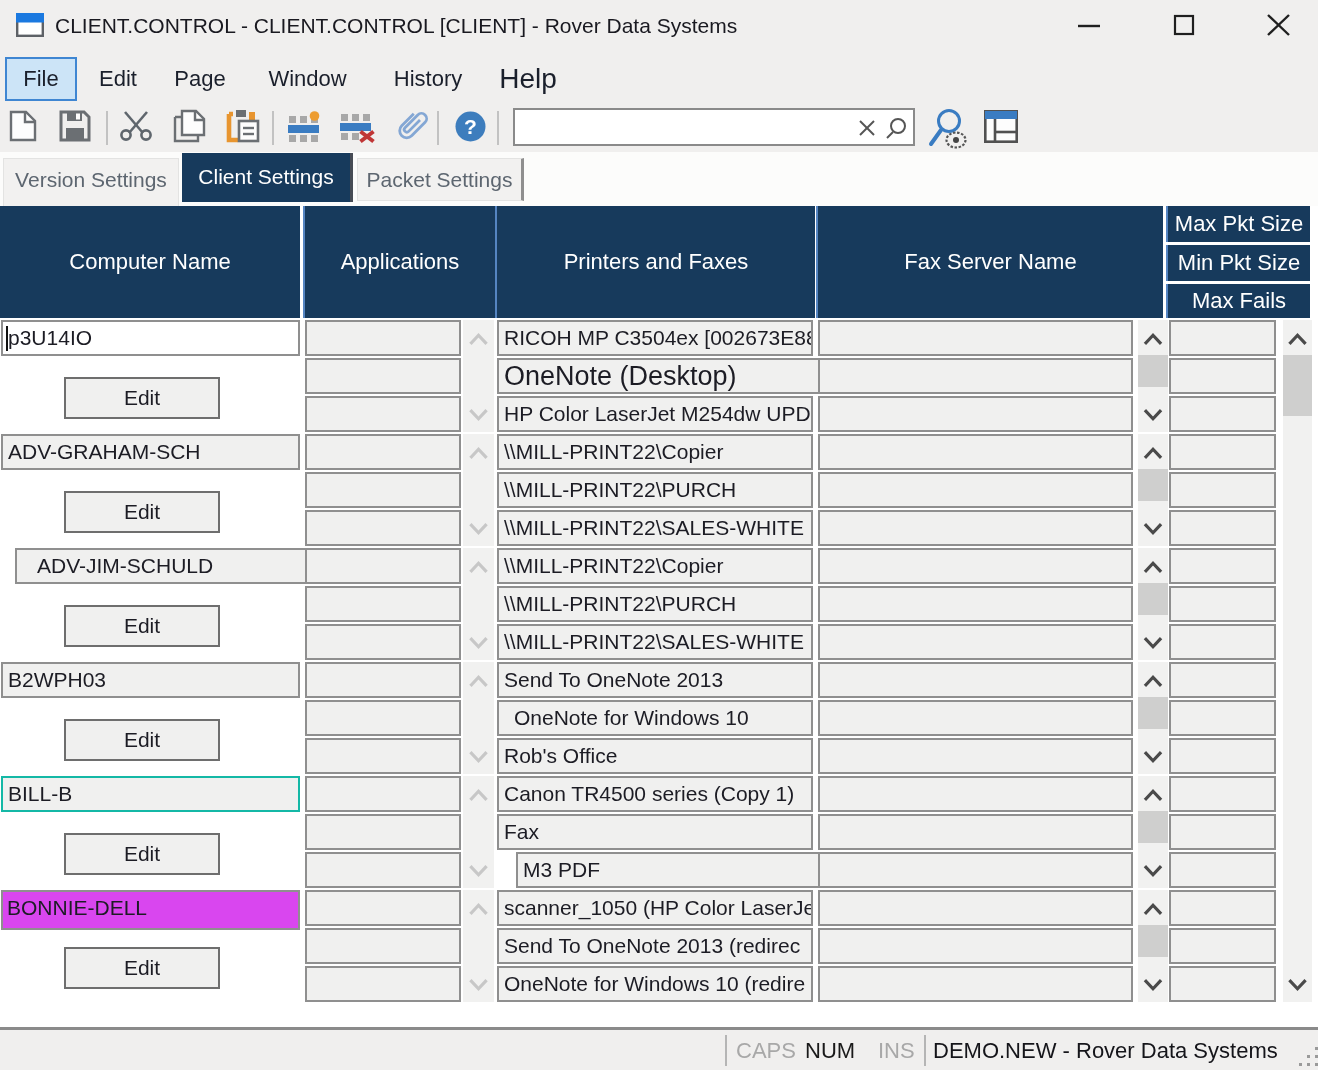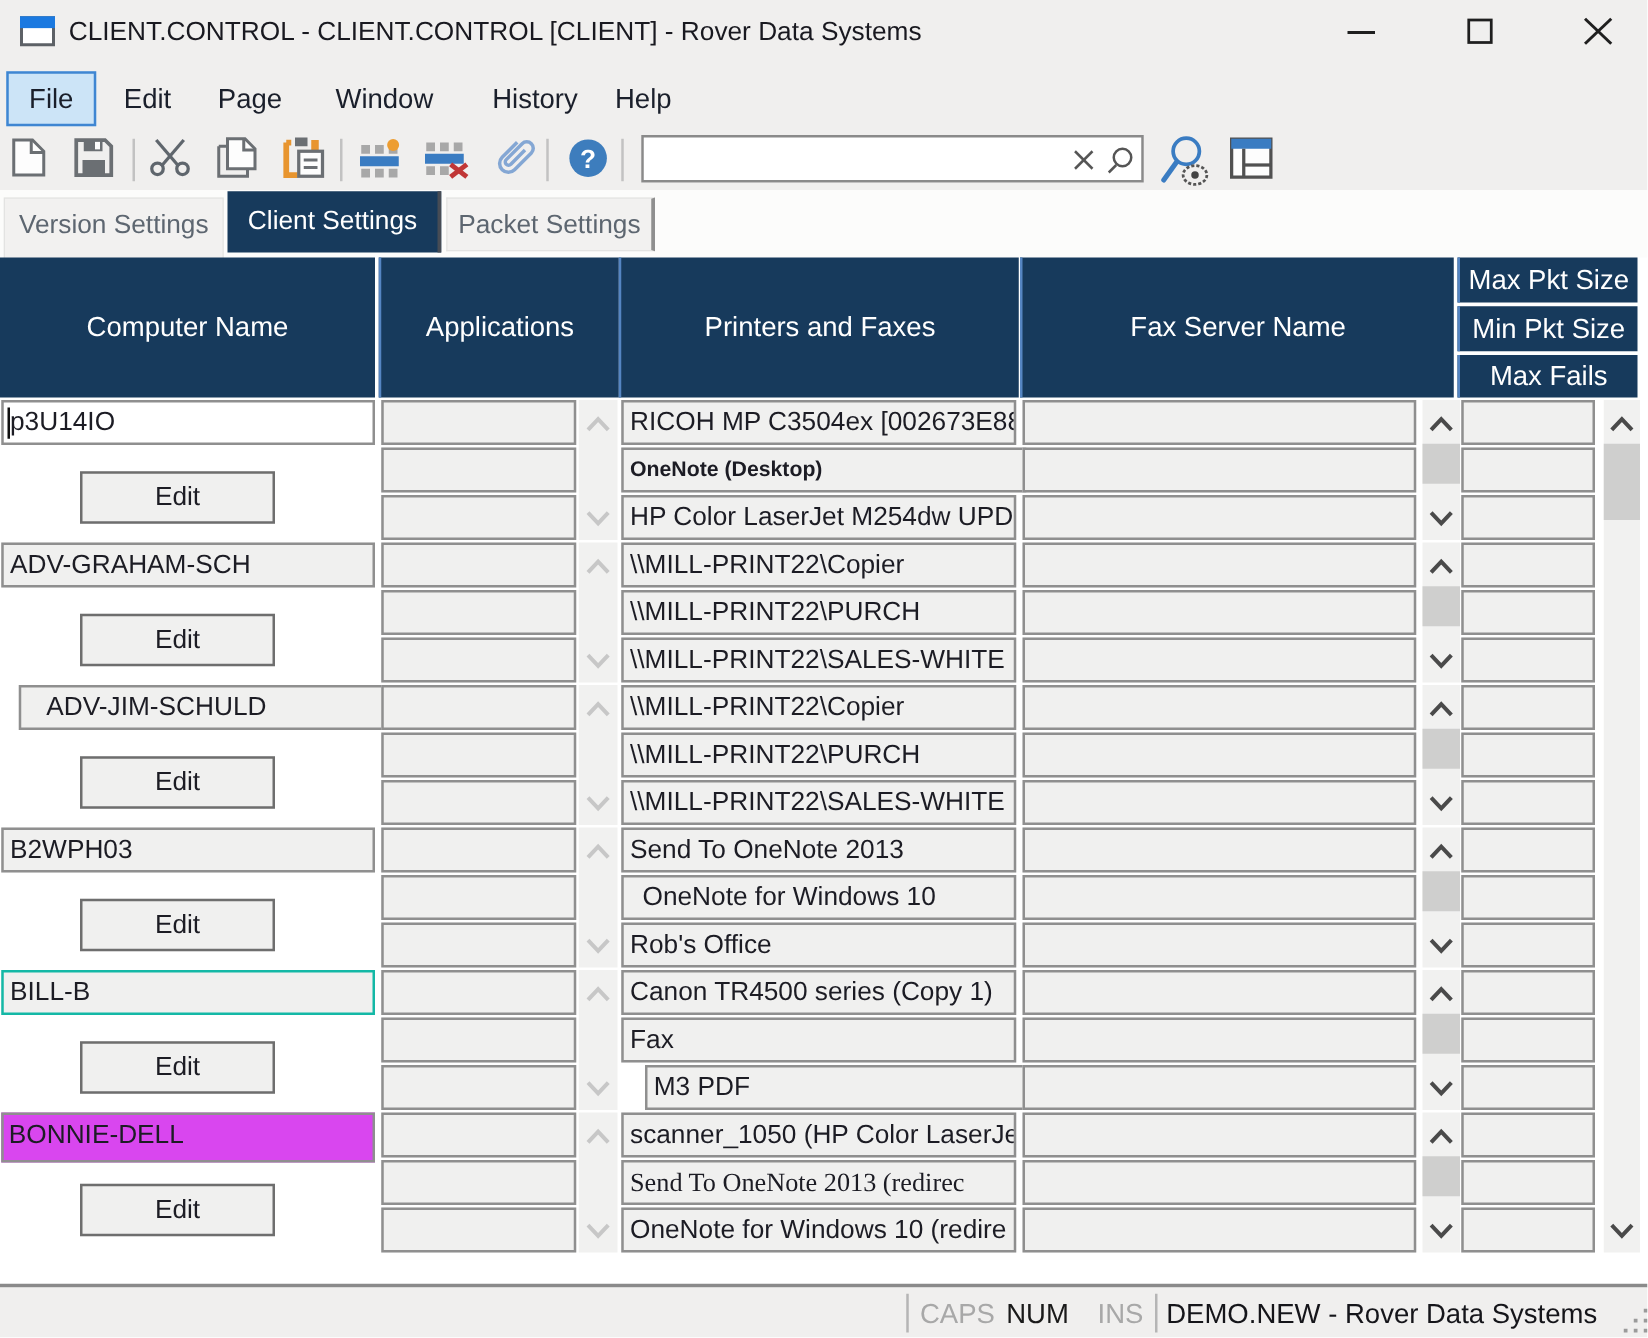--- a/index.html
+++ b/index.html
@@ -19,21 +19,21 @@
     <rect x="100" y="4" width="18" height="18" fill="none" stroke="#1f1f1f" stroke-width="2.2"></rect>
     <line x1="193" y1="3" x2="214" y2="23" stroke="#1f1f1f" stroke-width="2.4"></line>
     <line x1="214" y1="3" x2="193" y2="23" stroke="#1f1f1f" stroke-width="2.4"></line>
   </svg>
 <div style="left:5px;top:57px;width:72px;height:44px;background:#cce4f7;border:2px solid #3f86d2;"></div>
 <div class="txt" style="left:5px;top:57px;width:72px;height:44px;line-height:44px;font-size:22px;text-align:center;color:#1a1f2b;">File</div>
 <div class="txt" style="left:85px;top:57px;width:66px;height:44px;line-height:44px;font-size:22px;text-align:center;color:#1a1f2b;">Edit</div>
 <div class="txt" style="left:160px;top:57px;width:80px;height:44px;line-height:44px;font-size:22px;text-align:center;color:#1a1f2b;">Page</div>
 <div class="txt" style="left:250px;top:57px;width:115px;height:44px;line-height:44px;font-size:22px;text-align:center;color:#1a1f2b;">Window</div>
 <div class="txt" style="left:377px;top:57px;width:102px;height:44px;line-height:44px;font-size:22px;text-align:center;color:#1a1f2b;">History</div>
-<div class="txt" style="left:492px;top:57px;width:72px;height:44px;line-height:44px;font-size:22px;color:#1a1f2b;">Help</div>
+<div class="txt" style="left:492px;top:57px;width:72px;height:44px;line-height:44px;font-size:28px;text-align:center;color:#1a1f2b;">Help</div>
 <svg style="left:8px;top:110px" width="30" height="32" viewBox="0 0 30 32">
     <path d="M3 2 H18 L27 11 V30 H3 Z" fill="#fdfdfd" stroke="#6b6f73" stroke-width="2.4"></path>
     <path d="M17 2 V12 H27" fill="none" stroke="#6b6f73" stroke-width="2.4"></path>
   </svg>
 <svg style="left:59px;top:110px" width="32" height="32" viewBox="0 0 32 32">
     <path d="M2 2 H25 L30 7 V30 H2 Z" fill="none" stroke="#6b6f73" stroke-width="3"></path>
     <rect x="8" y="2" width="15" height="9" fill="#6b6f73"></rect>
     <rect x="17" y="3.5" width="4" height="6" fill="#fdfdfd"></rect>
     <rect x="7" y="18" width="18" height="12" fill="#6b6f73"></rect>
   </svg>
@@ -126,21 +126,21 @@
 <div class="hdr" style="left:1166px;top:245px;width:144px;height:36px;line-height:36px;">Min Pkt Size</div>
 <div class="hdr" style="left:1166px;top:284px;width:144px;height:34px;line-height:34px;">Max Fails</div>
 <div class="txt" style="left:1px;top:320px;width:299px;height:36px;background:#fff;border:2px solid #8f8f8f;line-height:32px;font-size:21px;padding-left:5px;">p3U14IO</div>
 <div style="left:6px;top:326px;width:2px;height:25px;background:#111;"></div>
 <div style="left:64px;top:377px;width:156px;height:42px;background:#f0f0ef;border:2px solid #6e6e6e;line-height:38px;font-size:21px;text-align:center;color:#1c1c24;">Edit</div>
 <div class="cell" style="left:305px;top:320px;width:156px;height:36px;"></div>
 <div class="cell txt" style="left:497px;top:320px;width:316px;height:36px;line-height:32px;font-size:21px;padding-left:5px;">RICOH MP C3504ex [002673E88</div>
 <div class="cell" style="left:818px;top:320px;width:315px;height:36px;"></div>
 <div class="cell" style="left:1169px;top:320px;width:107px;height:36px;"></div>
 <div class="cell" style="left:305px;top:358px;width:156px;height:36px;"></div>
-<div class="cell txt" style="left:497px;top:358px;width:324px;height:36px;line-height:32px;font-size:17px;padding-left:5px;font-weight:bold;">OneNote (Desktop)</div>
+<div class="cell txt" style="left:497px;top:358px;width:324px;height:36px;line-height:32px;font-size:27px;padding-left:5px;">OneNote (Desktop)</div>
 <div class="cell" style="left:818px;top:358px;width:315px;height:36px;"></div>
 <div class="cell" style="left:1169px;top:358px;width:107px;height:36px;"></div>
 <div class="cell" style="left:305px;top:396px;width:156px;height:36px;"></div>
 <div class="cell txt" style="left:497px;top:396px;width:316px;height:36px;line-height:32px;font-size:21px;padding-left:5px;">HP Color LaserJet M254dw UPD</div>
 <div class="cell" style="left:818px;top:396px;width:315px;height:36px;"></div>
 <div class="cell" style="left:1169px;top:396px;width:107px;height:36px;"></div>
 <div style="left:463px;top:320px;width:31px;height:112px;background:#f1f1f0;"></div>
 <svg style="left:463px;top:320px" width="31" height="112" viewBox="0 0 31 112">
     <polyline points="8.5,22.75 15.5,15.25 22.5,22.75" fill="none" stroke="#c7c7c7" stroke-width="3.2" stroke-linecap="square" stroke-linejoin="miter"></polyline>
     <polyline points="8.5,91.25 15.5,98.75 22.5,91.25" fill="none" stroke="#c7c7c7" stroke-width="3.2" stroke-linecap="square" stroke-linejoin="miter"></polyline>
@@ -251,21 +251,21 @@
     <polyline points="8.0,22.75 15,15.25 22.0,22.75" fill="none" stroke="#4a4a4a" stroke-width="3.2" stroke-linecap="square" stroke-linejoin="miter"></polyline>
     <polyline points="8.0,91.25 15,98.75 22.0,91.25" fill="none" stroke="#4a4a4a" stroke-width="3.2" stroke-linecap="square" stroke-linejoin="miter"></polyline>
   </svg>
 <div class="txt" style="left:1px;top:890px;width:299px;height:40px;background:#d946ef;border:2px solid #8f8f8f;line-height:32px;font-size:21px;padding-left:4px;">BONNIE-DELL</div>
 <div style="left:64px;top:947px;width:156px;height:42px;background:#f0f0ef;border:2px solid #6e6e6e;line-height:38px;font-size:21px;text-align:center;color:#1c1c24;">Edit</div>
 <div class="cell" style="left:305px;top:890px;width:156px;height:36px;"></div>
 <div class="cell txt" style="left:497px;top:890px;width:316px;height:36px;line-height:32px;font-size:21px;padding-left:5px;">scanner_1050 (HP Color LaserJe</div>
 <div class="cell" style="left:818px;top:890px;width:315px;height:36px;"></div>
 <div class="cell" style="left:1169px;top:890px;width:107px;height:36px;"></div>
 <div class="cell" style="left:305px;top:928px;width:156px;height:36px;"></div>
-<div class="cell txt" style="left:497px;top:928px;width:316px;height:36px;line-height:32px;font-size:21px;padding-left:5px;font-family:Liberation Serif, serif;">Send To OneNote 2013 (redirec</div>
+<div class="cell txt" style="left:497px;top:928px;width:316px;height:36px;line-height:32px;font-size:21px;padding-left:5px;">Send To OneNote 2013 (redirec</div>
 <div class="cell" style="left:818px;top:928px;width:315px;height:36px;"></div>
 <div class="cell" style="left:1169px;top:928px;width:107px;height:36px;"></div>
 <div class="cell" style="left:305px;top:966px;width:156px;height:36px;"></div>
 <div class="cell txt" style="left:497px;top:966px;width:316px;height:36px;line-height:32px;font-size:21px;padding-left:5px;">OneNote for Windows 10 (redire</div>
 <div class="cell" style="left:818px;top:966px;width:315px;height:36px;"></div>
 <div class="cell" style="left:1169px;top:966px;width:107px;height:36px;"></div>
 <div style="left:463px;top:890px;width:31px;height:112px;background:#f1f1f0;"></div>
 <svg style="left:463px;top:890px" width="31" height="112" viewBox="0 0 31 112">
     <polyline points="8.5,22.75 15.5,15.25 22.5,22.75" fill="none" stroke="#c7c7c7" stroke-width="3.2" stroke-linecap="square" stroke-linejoin="miter"></polyline>
     <polyline points="8.5,91.25 15.5,98.75 22.5,91.25" fill="none" stroke="#c7c7c7" stroke-width="3.2" stroke-linecap="square" stroke-linejoin="miter"></polyline>

